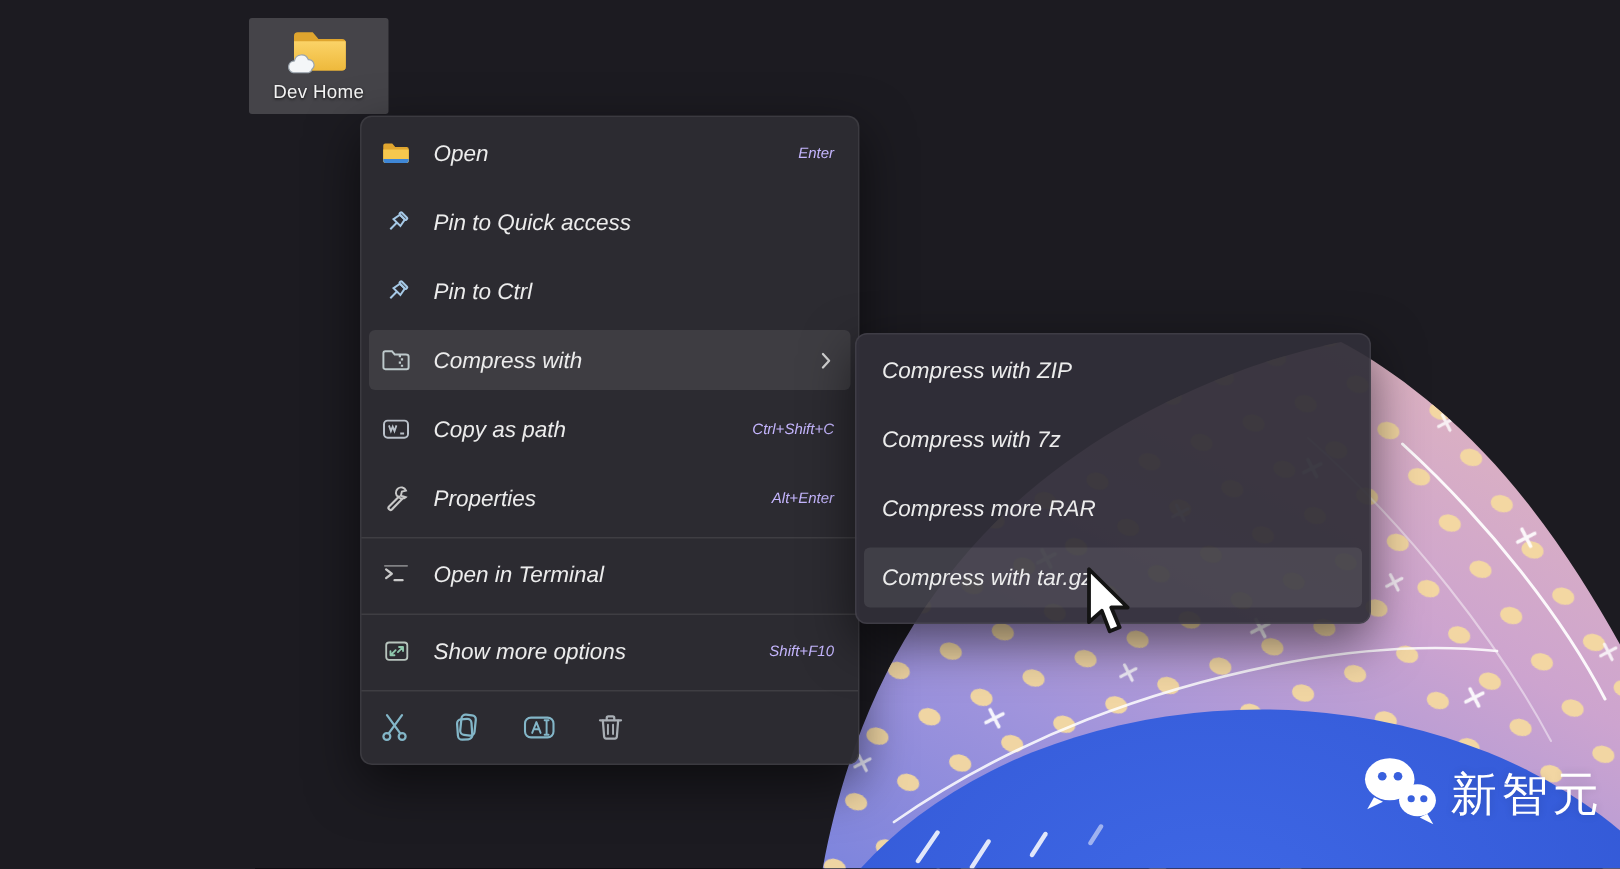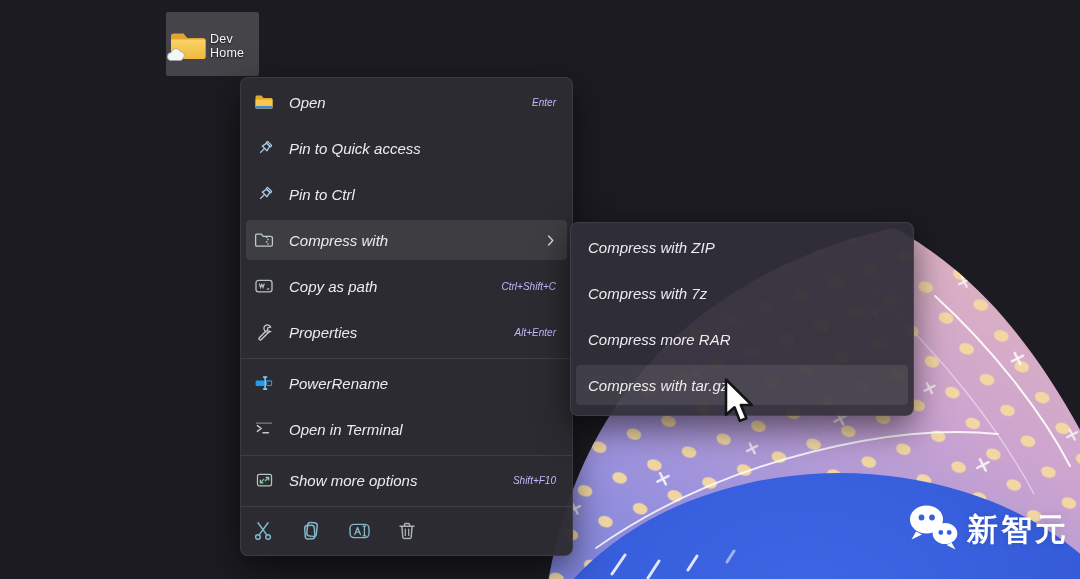--- a/index.html
+++ b/index.html
@@ -8,21 +8,21 @@
     background:#1c1b21; font-family:"Liberation Sans", sans-serif;
     -webkit-font-smoothing:antialiased;
   }
   .stage svg { display:block; }
   .bg { position:absolute; inset:0; }
 
   
   .desk-icon {
     position:absolute; left:166px; top:12px; width:93px; height:64px;
     background:rgba(155,155,160,.32); border-radius:2px;
-    display:flex; align-items:center; padding-top:3px;
+    display:flex; flex-direction:column; align-items:center; padding-top:3px;
     box-sizing:border-box;
   }
   .desk-icon .lbl {
     font-size:12.5px; color:#f4f4f4; margin-top:1px;
     text-shadow:0 1px 2px rgba(0,0,0,.8); letter-spacing:.2px;
   }
 
   
   .menu {
     position:absolute; box-sizing:border-box;
@@ -58,21 +58,21 @@
   
   .cursor { position:absolute; left:720px; top:378px; pointer-events:none; }
 
   
   .watermark {
     position:absolute; left:906px; top:501px; height:58px;
     display:flex; align-items:center;
   }
   .watermark .wm-text {
     font-size:31px; color:#ffffff; margin-left:7px; letter-spacing:3px;
-    font-weight:700; text-shadow:0 0 6px rgba(0,0,0,.15);
+    font-weight:400; text-shadow:0 0 6px rgba(0,0,0,.15);
   }
 </style>
 </head>
 <body>
 
 <div class="stage">
 
   <svg class="bg" width="1080" height="579" viewBox="0 0 1080 579">
     <defs>
       <linearGradient id="petalG" x1="0.85" y1="0.05" x2="0.1" y2="1">
@@ -214,31 +214,20 @@
           <path d="M11.6 8.4 L4.6 15.4 a1.45 1.45 0 0 0 2.05 2.05 L13.6 10.4"></path>
           <path d="M11.2 8.9 a3.7 3.7 0 1 1 5.3-4.6 l-2.9 .7 -.7 2.9 3.4 1 a3.7 3.7 0 0 1-4 .6" stroke-width="1.35"></path>
         </svg>
       </span>
       <span class="lbl">Properties</span>
       <span class="sc">Alt+Enter</span>
     </div>
 
     <div class="sep"></div>
 
-    <div class="mi">
-      <span class="ico">
-        <svg width="20" height="18" viewBox="0 0 20 18">
-          <rect x="1.6" y="6.4" width="8.8" height="5.6" rx="1" fill="#1f9ced"></rect>
-          <rect x="12.6" y="6.9" width="5" height="4.6" rx="0.8" fill="none" stroke="#1f9ced" stroke-width="1.1"></rect>
-          <path d="M9.6 3.1 h3 M11.1 3.1 v12 M9.6 15.1 h3" stroke="#7ccdf7" stroke-width="1.6" fill="none" stroke-linecap="round"></path>
-        </svg>
-      </span>
-      <span class="lbl">PowerRename</span>
-      <span class="sc"></span>
-    </div>
 
     <div class="mi">
       <span class="ico">
         <svg width="20" height="18" viewBox="0 0 20 18" fill="none" stroke="#c9c9c9" stroke-width="1.5" stroke-linecap="round" stroke-linejoin="round">
           <path d="M2.6 3.2 h14.8" opacity="0.55" stroke-width="1.2"></path>
           <path d="M3.4 5.6 l3.8 2.9 -3.8 2.9"></path>
           <path d="M9 12.8 h5.4"></path>
         </svg>
       </span>
       <span class="lbl">Open in Terminal</span>

